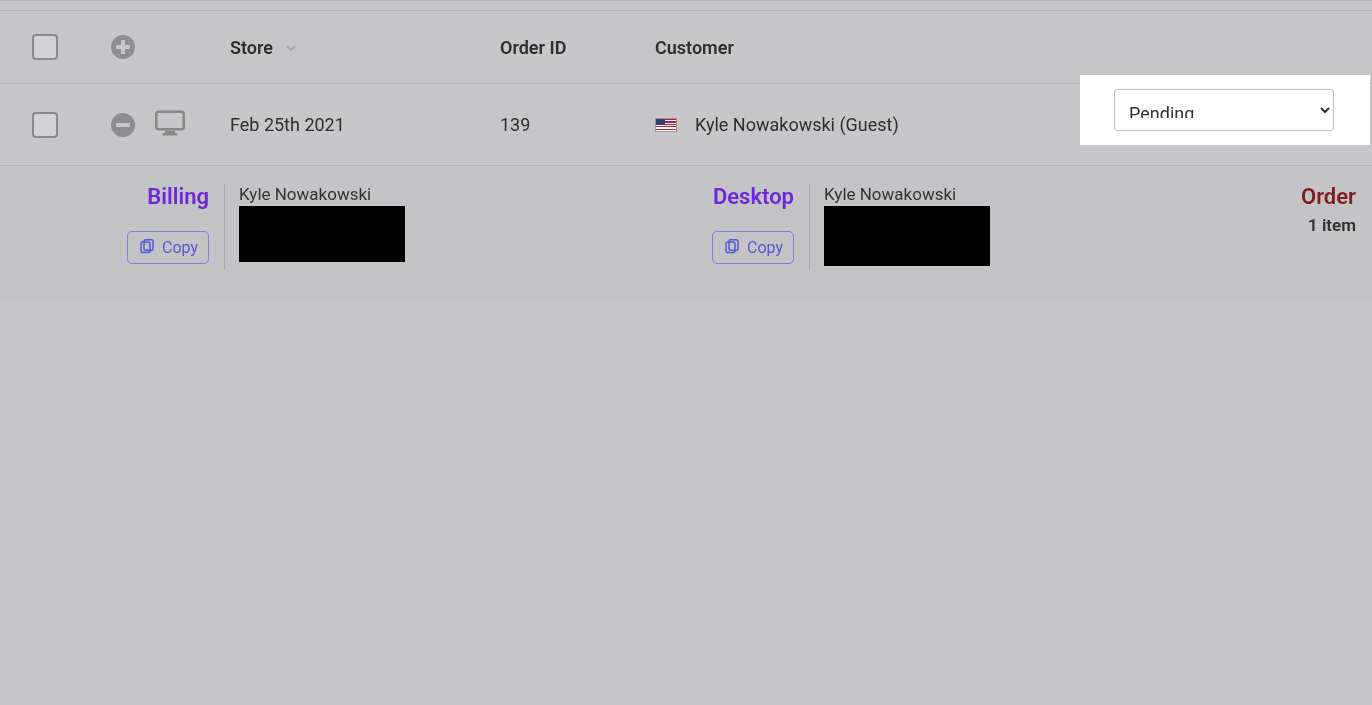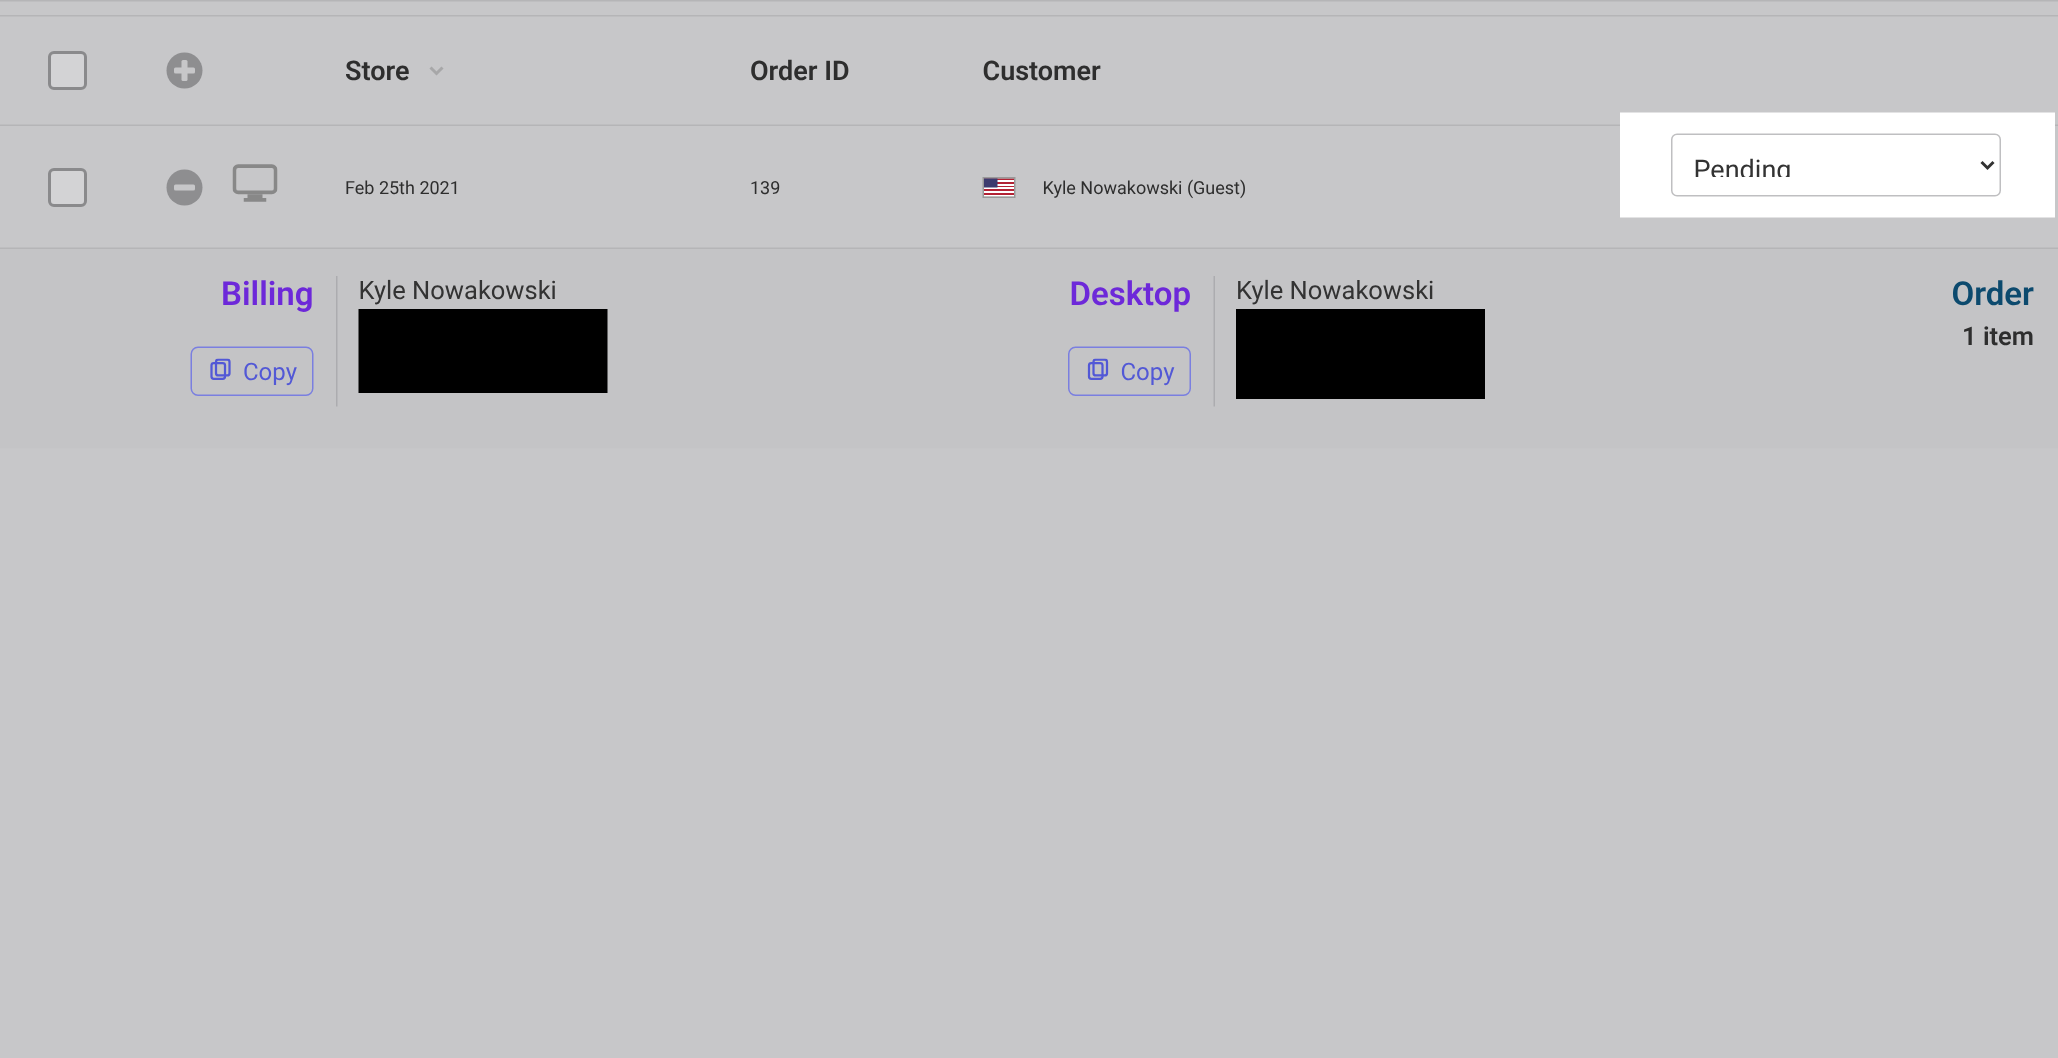--- a/index.html
+++ b/index.html
@@ -33,21 +33,21 @@
   }
 
   
   .data-row {
     display: flex;
     align-items: center;
     height: 82px;
     background: #c7c7c9;
     border-bottom: 1px solid #b5b5b7;
   }
-  .data-row .cell { font-size: 12px; color: #2e2e2e; }
+  .data-row .cell { font-size: 18px; color: #2e2e2e; }
 
   .icon-circle-minus {
     width: 24px; height: 24px; border-radius: 50%;
     background: #8e8e90; position: relative;
   }
   .icon-circle-minus::after {
     content:""; position:absolute; left:5px; right:5px; top:10px; height:4px;
     background:#c7c7c9; border-radius:1px;
   }
   .icon-circle-plus {
@@ -97,21 +97,21 @@
   .link { color:#5560c9; }
 
   .redacted { background:#000; display:inline-block; }
   .redact-lg1 { width:166px; height:56px; }
   .redact-lg2 { width:166px; height:60px; }
   .redact-phone { width:104px; height:24px; }
   .redact-email { width:198px; height:28px; }
   .redact-email2 { width:206px; height:28px; }
 
   .order-col { position:absolute; right:16px; top:18px; text-align:right; }
-  .order-title { font-size:22px; font-weight:600; color:#0c4a6e; }
+  .order-title { font-size:22px; font-weight:600; color:#7f1d1d; }
   .order-count { font-size:17px; font-weight:600; color:#2e2e2e; margin-top:6px; }
 
   .declined-hl {
     position:absolute; left:165px; top:564px; width:178px; height:40px;
     background:#fff; display:flex; align-items:center;
   }
   .declined-hl .icon { width:46px; display:flex; justify-content:center; color:#9a9a9c;}
   .declined-hl .txt { font-size:17px; color:#333; }
 
   .small-icon { width:18px; height:18px; fill:#9a9a9c; }

